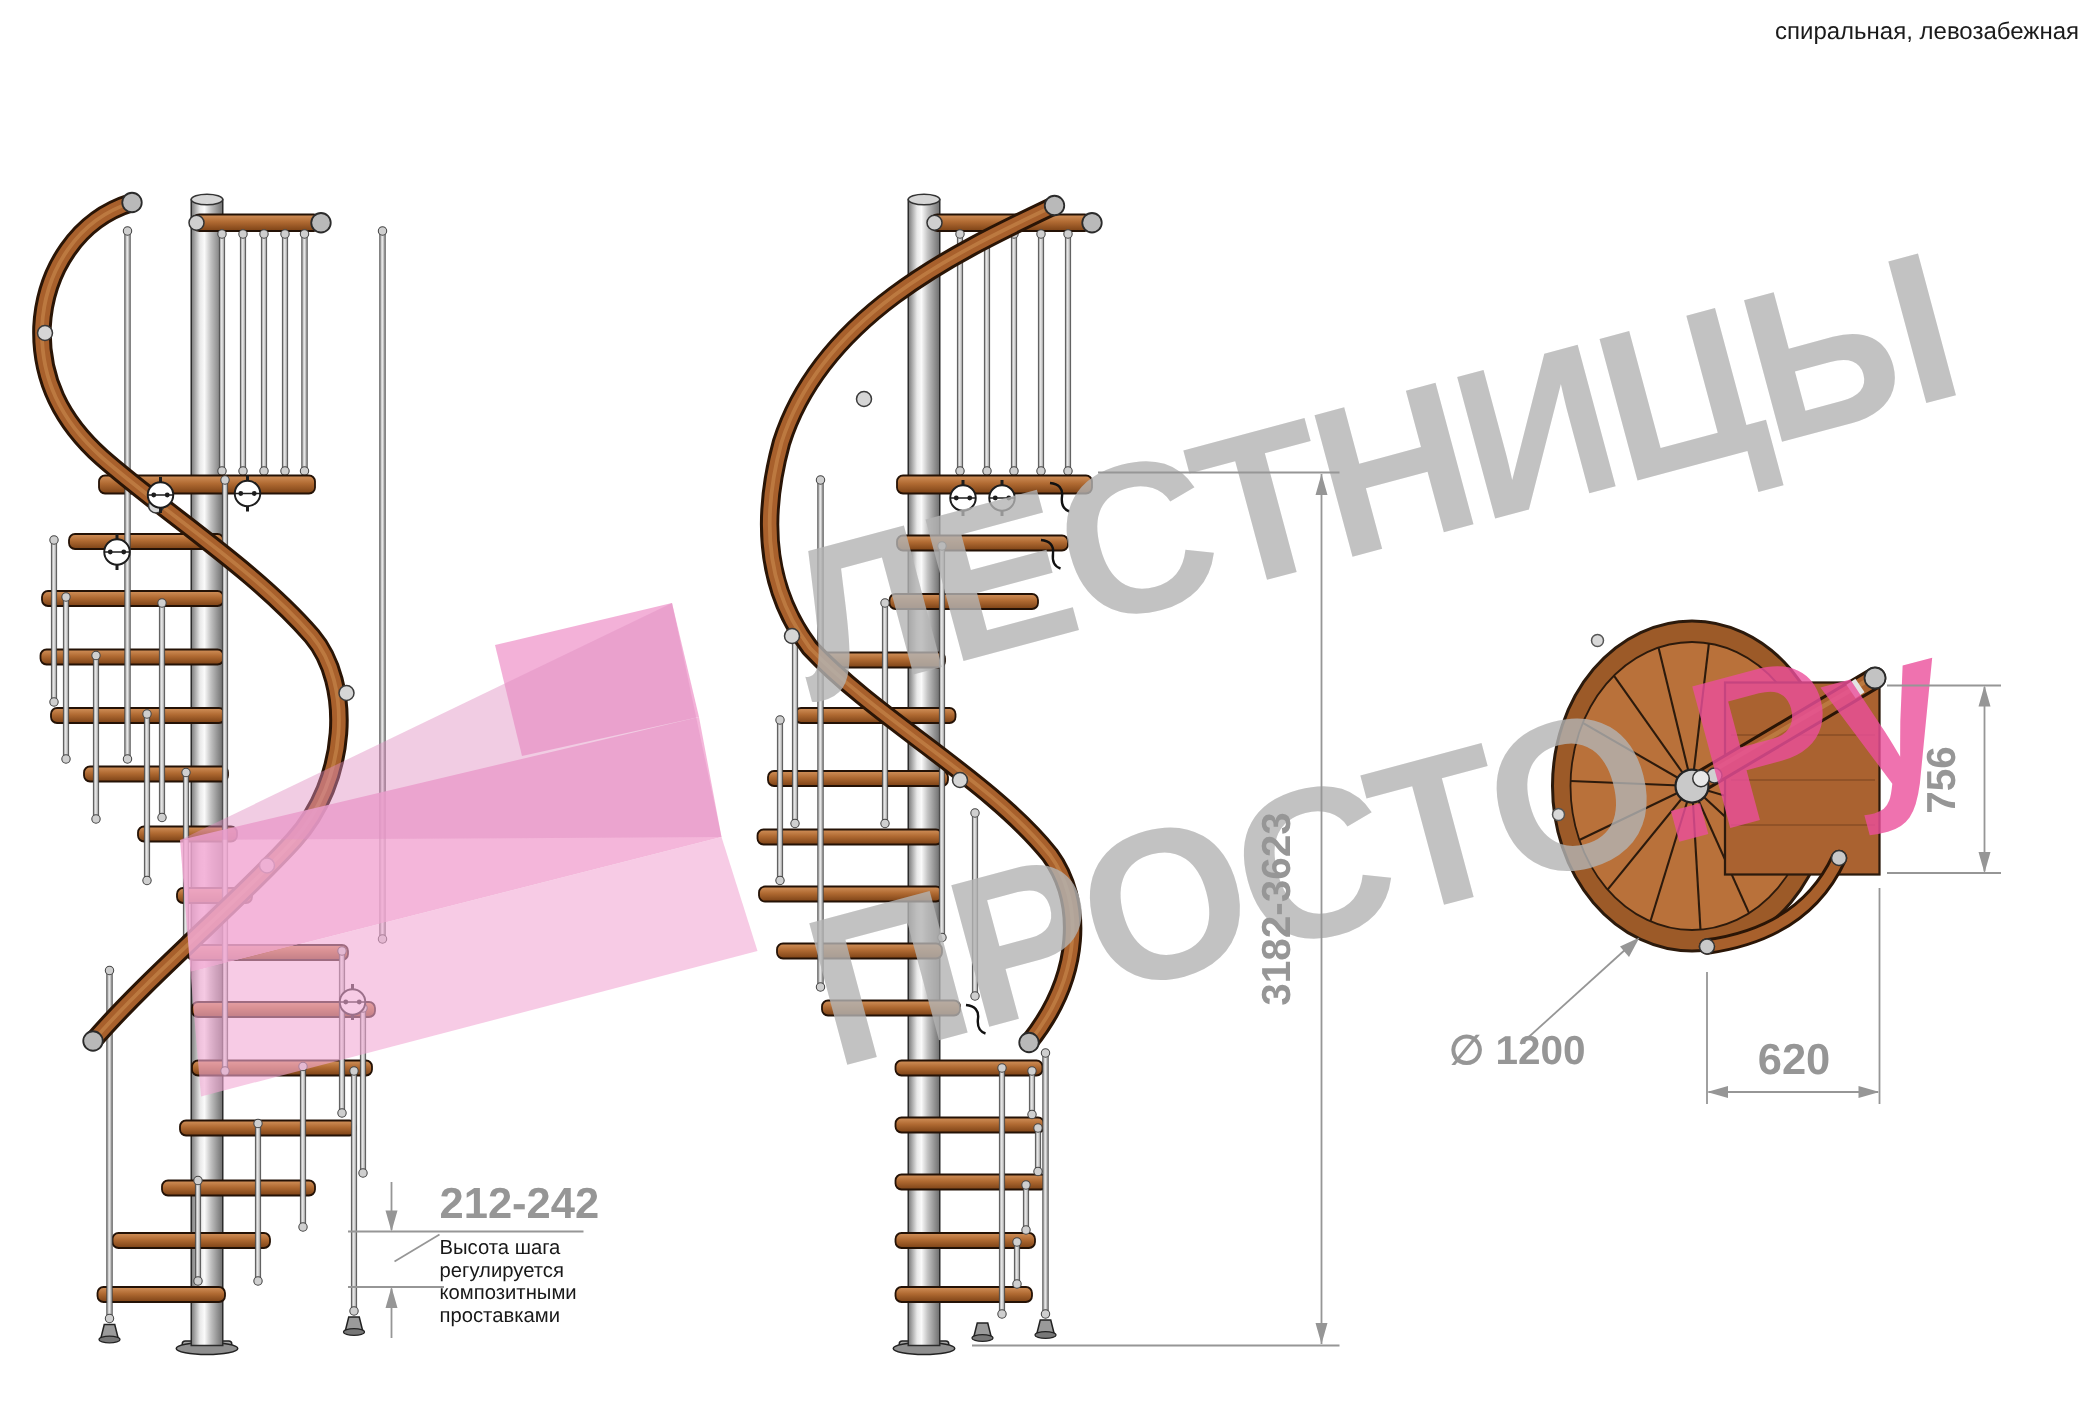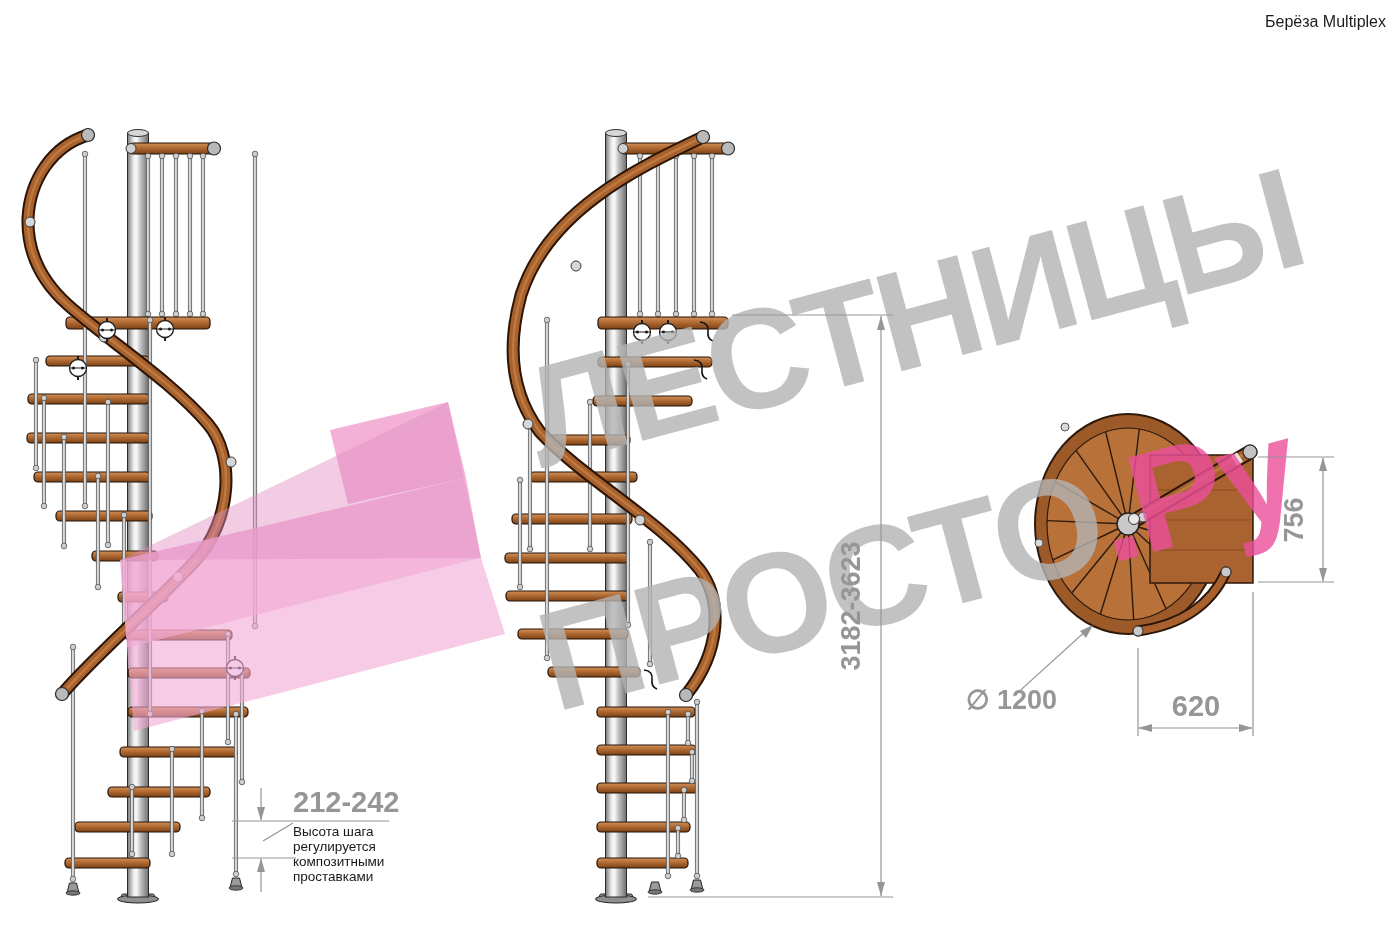--- a/index.html
+++ b/index.html
@@ -16,21 +16,21 @@
   .wm-pink{fill:var(--wmpink,#ec4f9c);}
   .lp1{fill:var(--logopink,#f2a9d4);}
   .lp2{fill:var(--logopink2,#df8fc2);}
 </style>
 </head>
 <body>
 
 <div class="page">
 
   <div class="header">
-    <div>Берёза Multiplex</div>
+    <div>спиральная, левозабежная</div>
   </div>
 
   <svg id="cv" width="1400" height="944" viewBox="0 0 1400 944">
     <defs>
       <linearGradient id="gwood" x1="0" y1="0" x2="0" y2="1">
         <stop offset="0" stop-color="#d2915a"></stop>
           <stop offset="0.45" stop-color="#b06a32"></stop>
         <stop offset="1" stop-color="#7c4216"></stop>
       </linearGradient>
       <linearGradient id="gpole" x1="0" y1="0" x2="1" y2="0">

